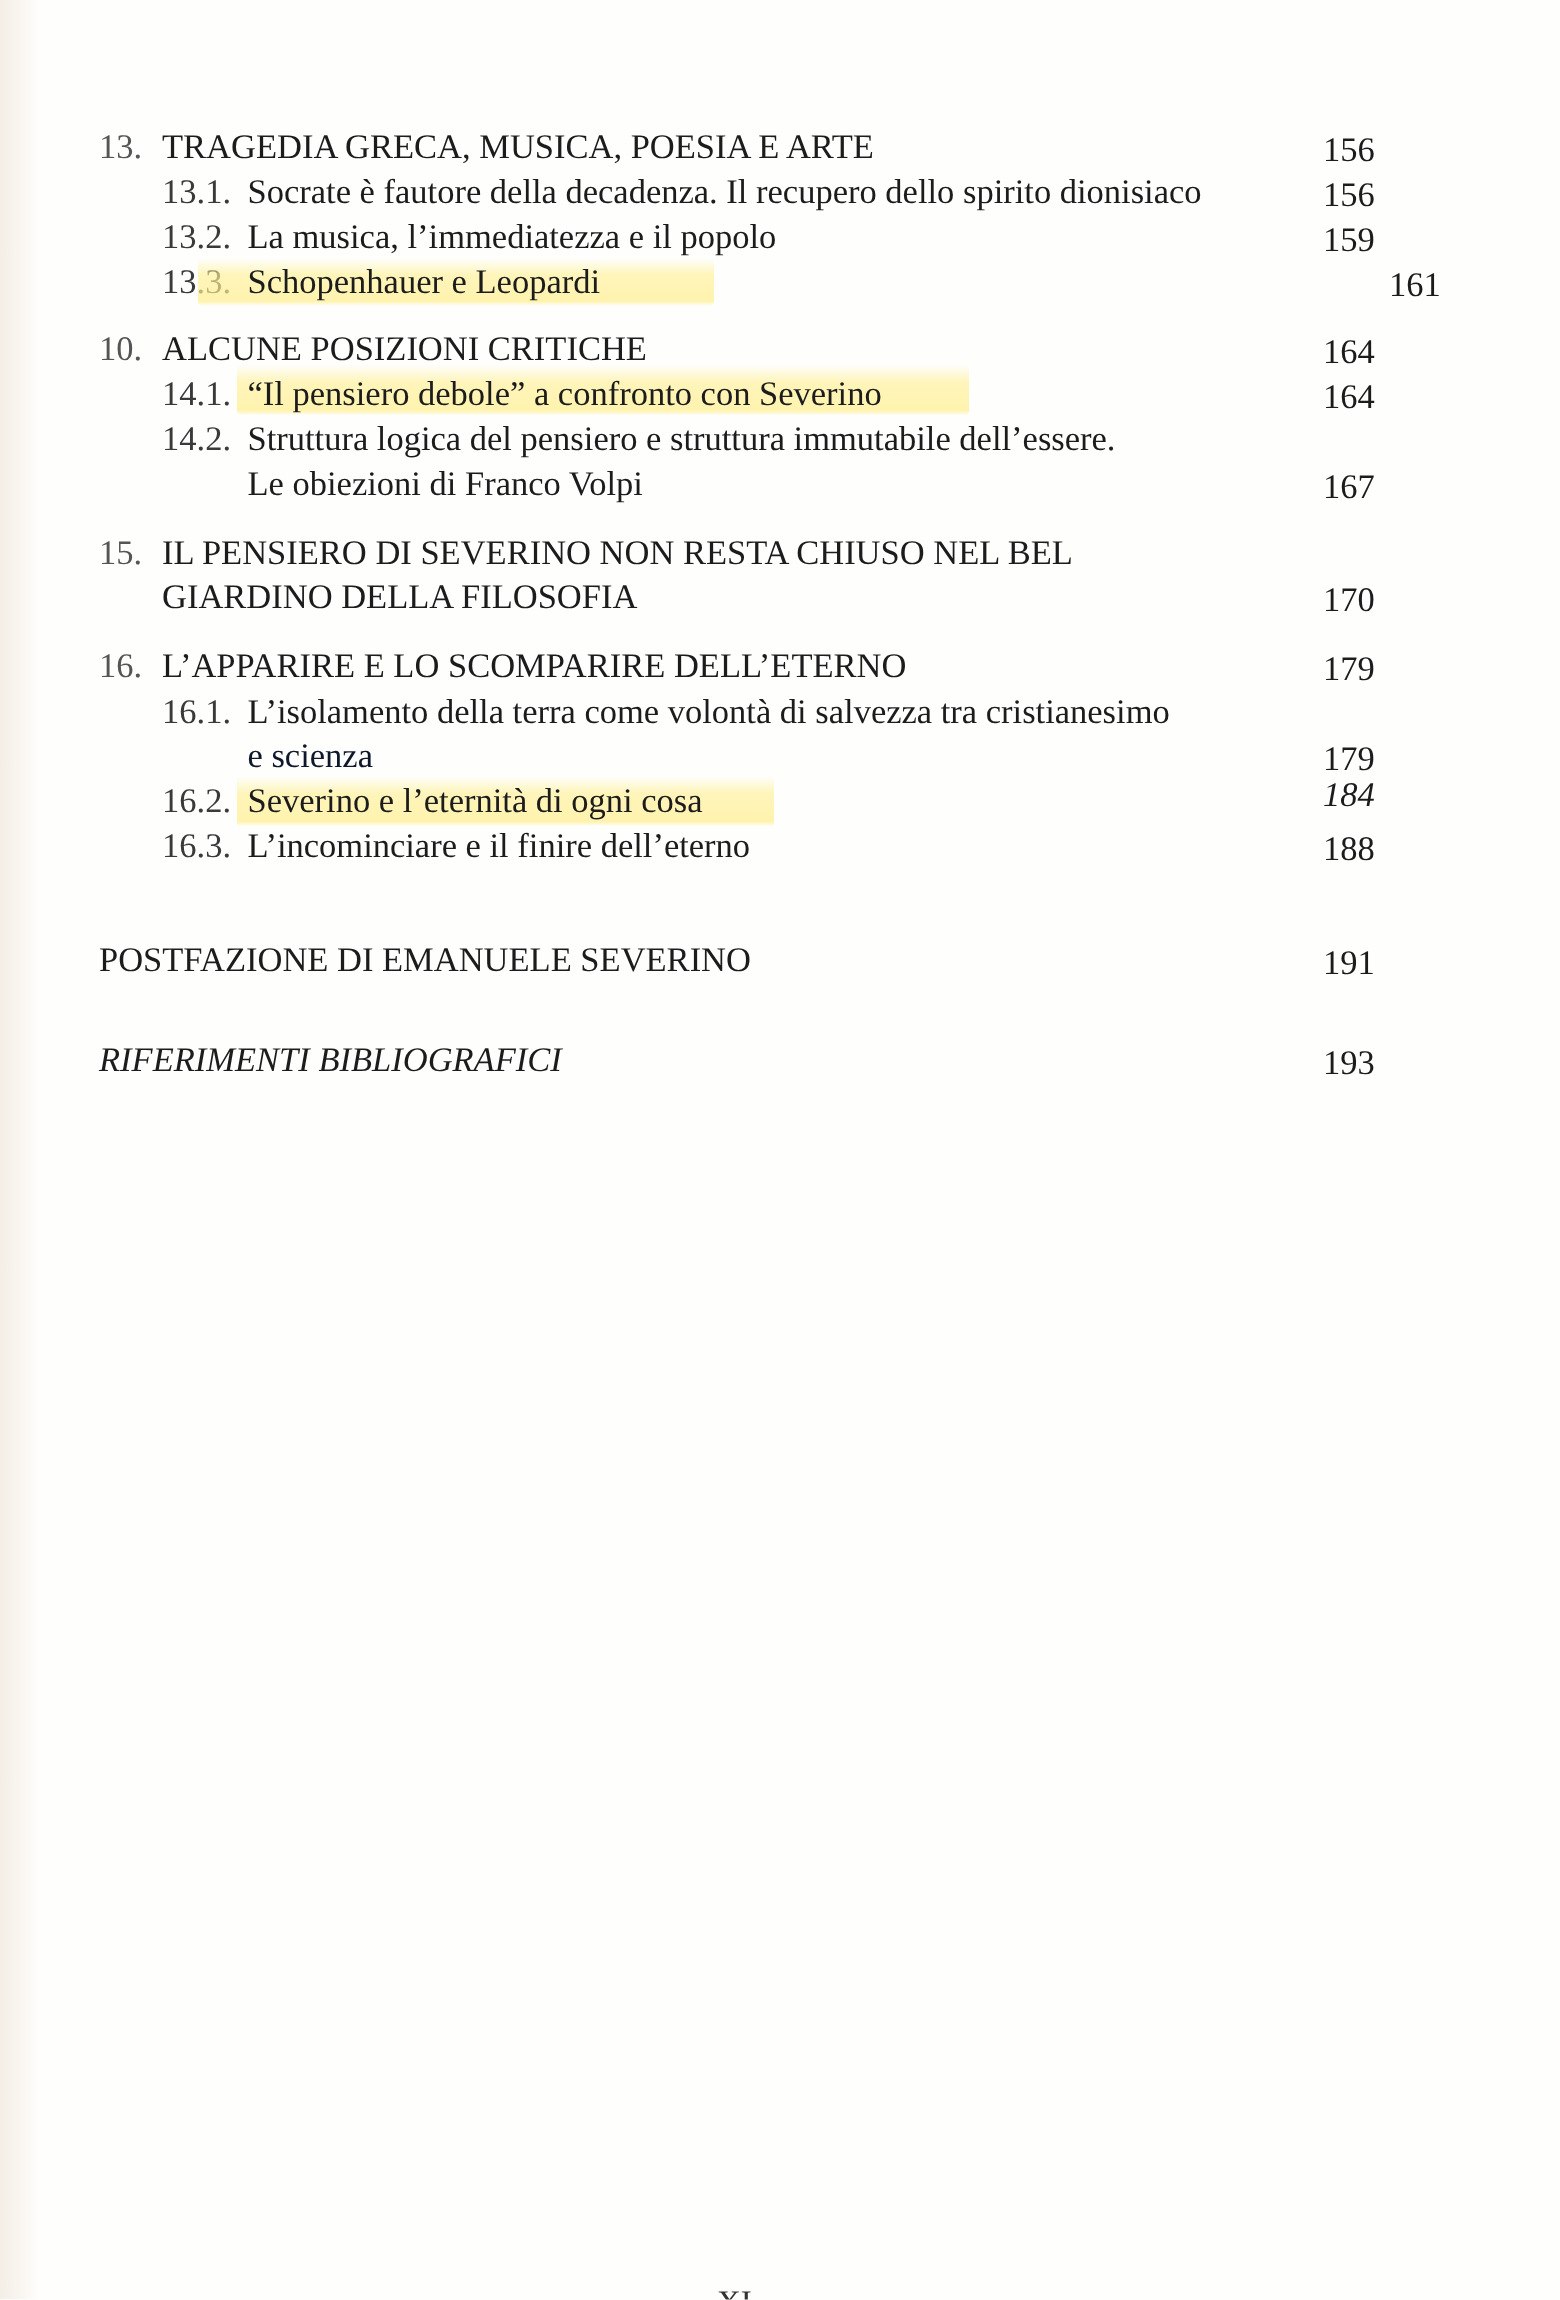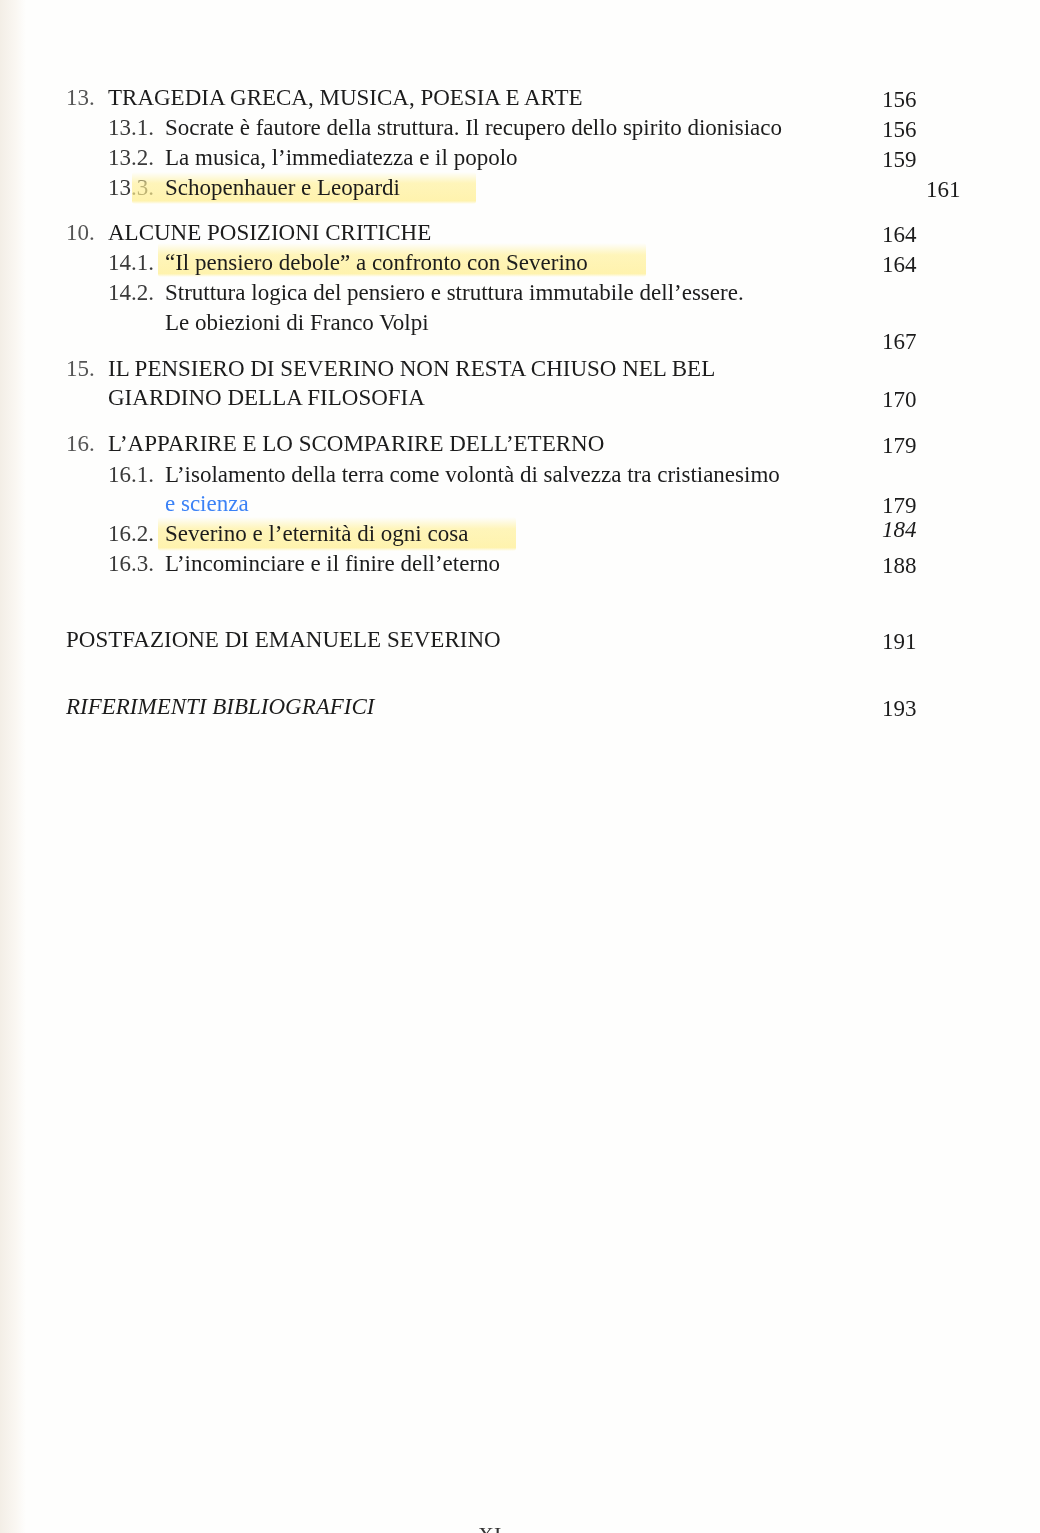--- a/index.html
+++ b/index.html
@@ -74,21 +74,21 @@
 <div class="toc">
 
   <div class="row" style="top:84px;">
     <span class="num chap-num">13.</span>
     <span class="num chap-title" style="color:#1c1c1c">TRAGEDIA GRECA, MUSICA, POESIA E ARTE</span>
   </div>
   <span class="page" style="top:86px;">156</span>
 
   <div class="row" style="top:114px;">
     <span class="num sec-num">13.1.</span>
-    <span class="num sec-title" style="color:#1c1c1c">Socrate è fautore della struttura. Il recupero dello spirito dionisiaco</span>
+    <span class="num sec-title" style="color:#1c1c1c">Socrate è fautore della decadenza. Il recupero dello spirito dionisiaco</span>
   </div>
   <span class="page" style="top:116px;">156</span>
 
   <div class="row" style="top:144px;">
     <span class="num sec-num">13.2.</span>
     <span class="num sec-title" style="color:#1c1c1c">La musica, l’immediatezza e il popolo</span>
   </div>
   <span class="page" style="top:146px;">159</span>
 
   <div class="row" style="top:174px;">
@@ -111,21 +111,21 @@
   </div>
   <span class="page" style="top:251px;">164</span>
 
   <div class="row" style="top:279px;">
     <span class="num sec-num">14.2.</span>
     <span class="num sec-title" style="color:#1c1c1c">Struttura logica del pensiero e struttura immutabile dell’essere.</span>
   </div>
   <div class="row" style="top:309px;">
     <span class="num sec-title" style="color:#1c1c1c">Le obiezioni di Franco Volpi</span>
   </div>
-  <span class="page" style="top:328px;">167</span>
+  <span class="page" style="top:311px;">167</span>
 
   <div class="row" style="top:355px;">
     <span class="num chap-num">15.</span>
     <span class="num chap-title" style="color:#1c1c1c">IL PENSIERO DI SEVERINO NON RESTA CHIUSO NEL BEL</span>
   </div>
   <div class="row" style="top:384px;">
     <span class="num chap-title" style="color:#1c1c1c">GIARDINO DELLA FILOSOFIA</span>
   </div>
   <span class="page" style="top:386px;">170</span>
 
@@ -133,21 +133,21 @@
     <span class="num chap-num">16.</span>
     <span class="num chap-title" style="color:#1c1c1c">L’APPARIRE E LO SCOMPARIRE DELL’ETERNO</span>
   </div>
   <span class="page" style="top:432px;">179</span>
 
   <div class="row" style="top:461px;">
     <span class="num sec-num">16.1.</span>
     <span class="num sec-title" style="color:#1c1c1c">L’isolamento della terra come volontà di salvezza tra cristianesimo</span>
   </div>
   <div class="row" style="top:490px;">
-    <span class="num sec-title" style="color:#3b82f6">e scienza</span>
+    <span class="num sec-title" style="color:#0f172a">e scienza</span>
   </div>
   <span class="page" style="top:492px;">179</span>
 
   <div class="row" style="top:520px;">
     <span class="num sec-num">16.2.</span>
     <span class="hl" style="position:absolute; left:160px; top:-3px; width:350px; height:32px;"></span>
     <span class="num sec-title" style="color:#1c1c1c">Severino e l’eternità di ogni cosa</span>
   </div>
   <span class="page" style="top:516px;font-style:italic;">184</span>
 

